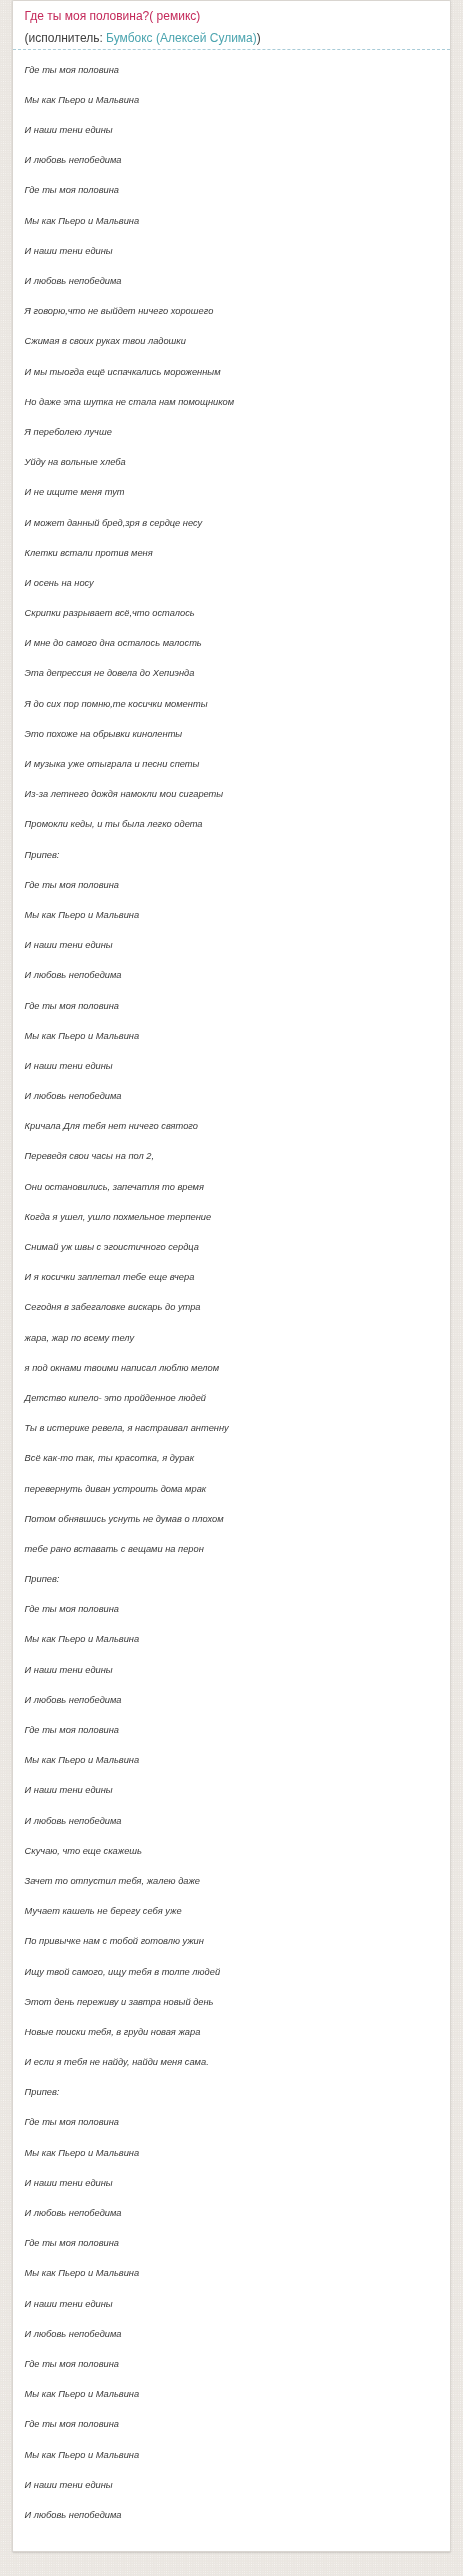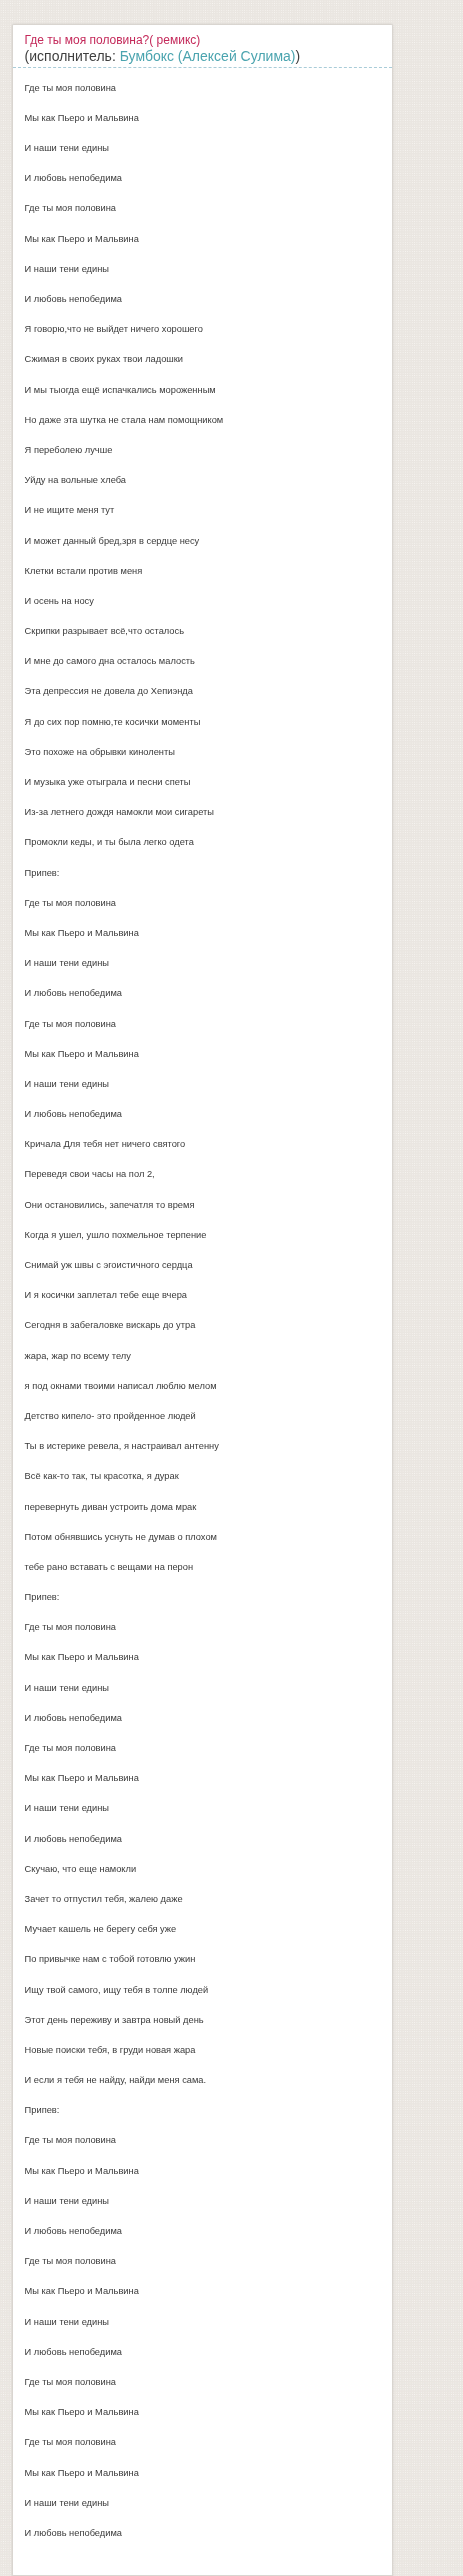--- a/index.html
+++ b/index.html
@@ -11,54 +11,55 @@
     height: 2576px;
     box-sizing: border-box;
     font-family: "Liberation Sans", sans-serif;
     background-color: #eae6e1;
     background-image: radial-gradient(#f8f6f3 0.6px, transparent 0.6px);
     background-size: 2.3px 2.3px;
   }
   .card {
     position: absolute;
     left: 12px;
-    top: 24px;
-    width: 381px;
+    top: 0;
+    width: 439px;
     height: 2552px;
     box-sizing: border-box;
     background: #ffffff;
     border: 0.6px solid #d9d5d0;
     border-radius: 1.7px;
     box-shadow: 0 0.6px 1.7px rgba(0,0,0,0.14);
     overflow: hidden;
   }
   .song-header {
     padding: 8px 11.6px 5.2px 11.6px;
     border-bottom: 0.6px dashed #a9ccd8;
   }
   .song-title {
     margin: 0;
     font-size: 12px;
     font-weight: normal;
     color: #c4295a;
     line-height: 15px;
   }
   .song-artist {
-    margin: 3px 0 0 0;
-    font-size: 14px;
+    margin: 9px 0 0 0;
+    font-size: 12px;
     color: #3f3f3f;
     line-height: 10.4px;
   }
   .artist-link {
     color: #4ba4af;
     text-decoration: none;
     cursor: pointer;
   }
   .lyrics {
     padding: 5.8px 11.6px 0 11.6px;
+    font-style: italic;
   }
   .lyric-line {
     margin: 0;
     padding: 9.3px 0;
     font-size: 9.3px;
     line-height: 11.6px;
     color: #3a3a3a;
   }
 </style>
 </head>
@@ -122,21 +123,21 @@
       <p class="lyric-line">тебе рано вставать с вещами на перон</p>
       <p class="lyric-line">Припев:</p>
       <p class="lyric-line">Где ты моя половина</p>
       <p class="lyric-line">Мы как Пьеро и Мальвина</p>
       <p class="lyric-line">И наши тени едины</p>
       <p class="lyric-line">И любовь непобедима</p>
       <p class="lyric-line">Где ты моя половина</p>
       <p class="lyric-line">Мы как Пьеро и Мальвина</p>
       <p class="lyric-line">И наши тени едины</p>
       <p class="lyric-line">И любовь непобедима</p>
-      <p class="lyric-line">Скучаю, что еще намокли</p>
+      <p class="lyric-line">Скучаю, что еще скажешь</p>
       <p class="lyric-line">Зачет то отпустил тебя, жалею даже</p>
       <p class="lyric-line">Мучает кашель не берегу себя уже</p>
       <p class="lyric-line">По привычке нам с тобой готовлю ужин</p>
       <p class="lyric-line">Ищу твой самого, ищу тебя в толпе людей</p>
       <p class="lyric-line">Этот день переживу и завтра новый день</p>
       <p class="lyric-line">Новые поиски тебя, в груди новая жара</p>
       <p class="lyric-line">И если я тебя не найду, найди меня сама.</p>
       <p class="lyric-line">Припев:</p>
       <p class="lyric-line">Где ты моя половина</p>
       <p class="lyric-line">Мы как Пьеро и Мальвина</p>

